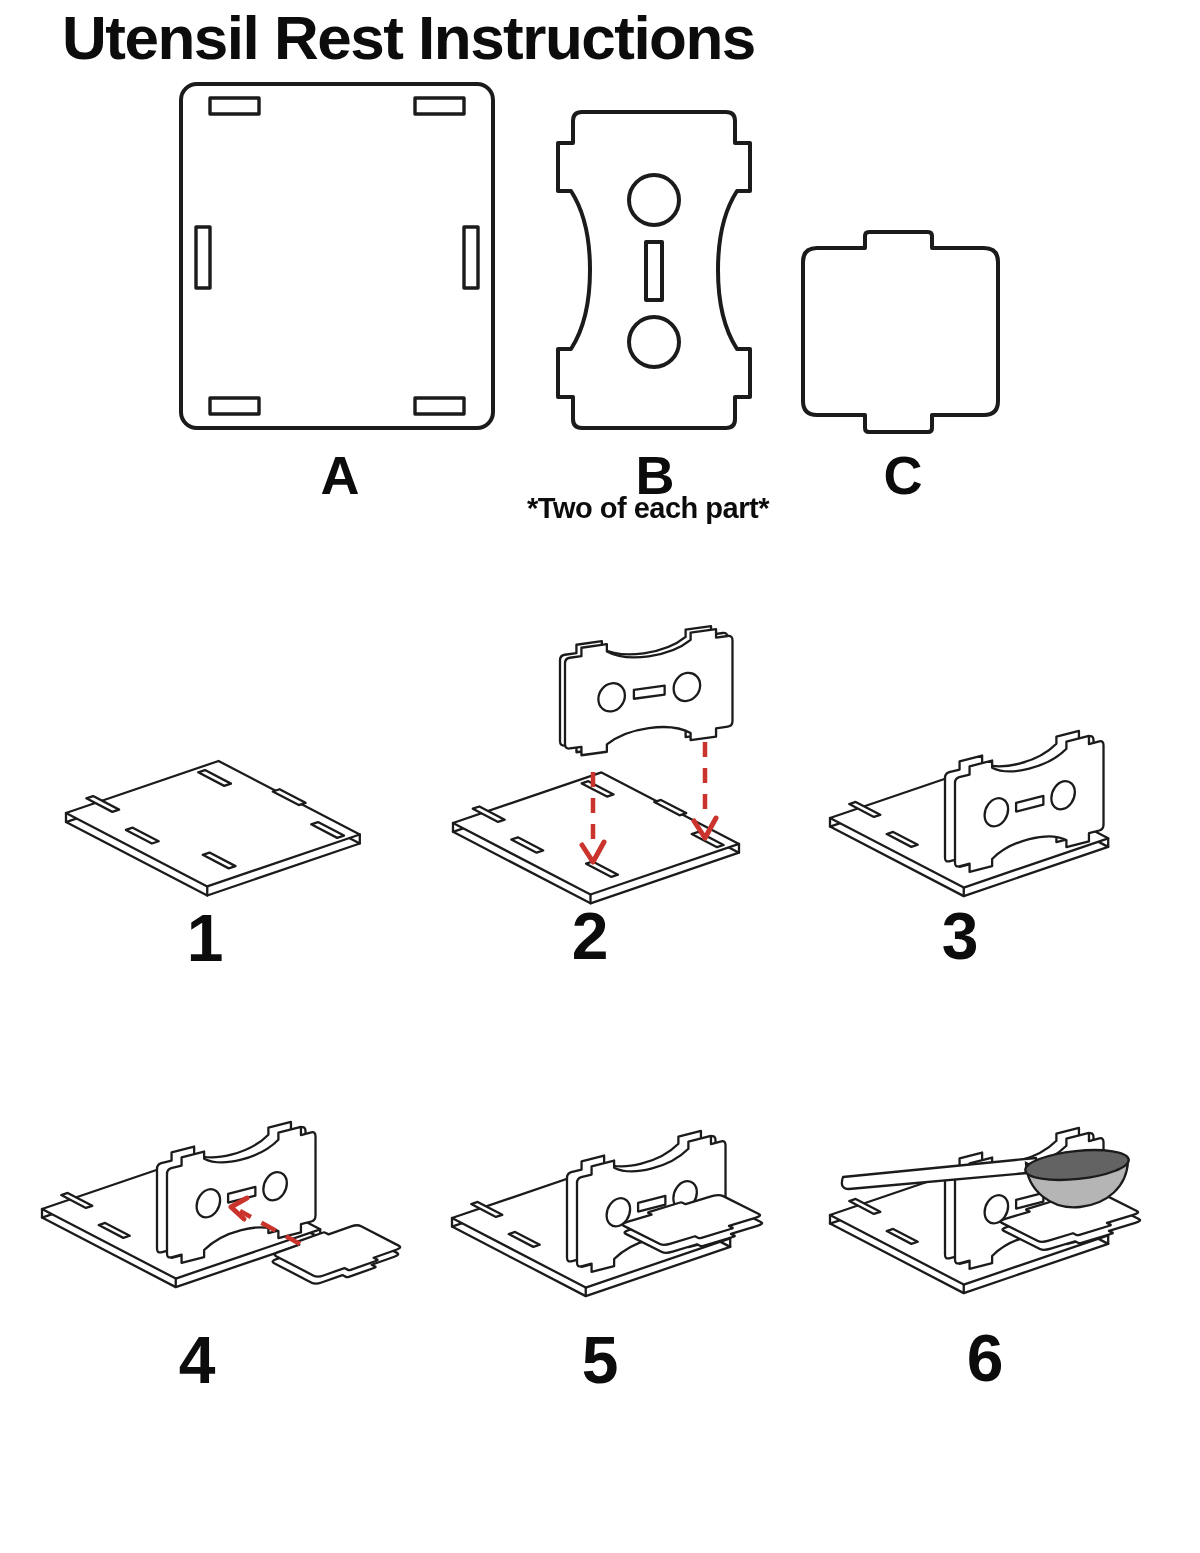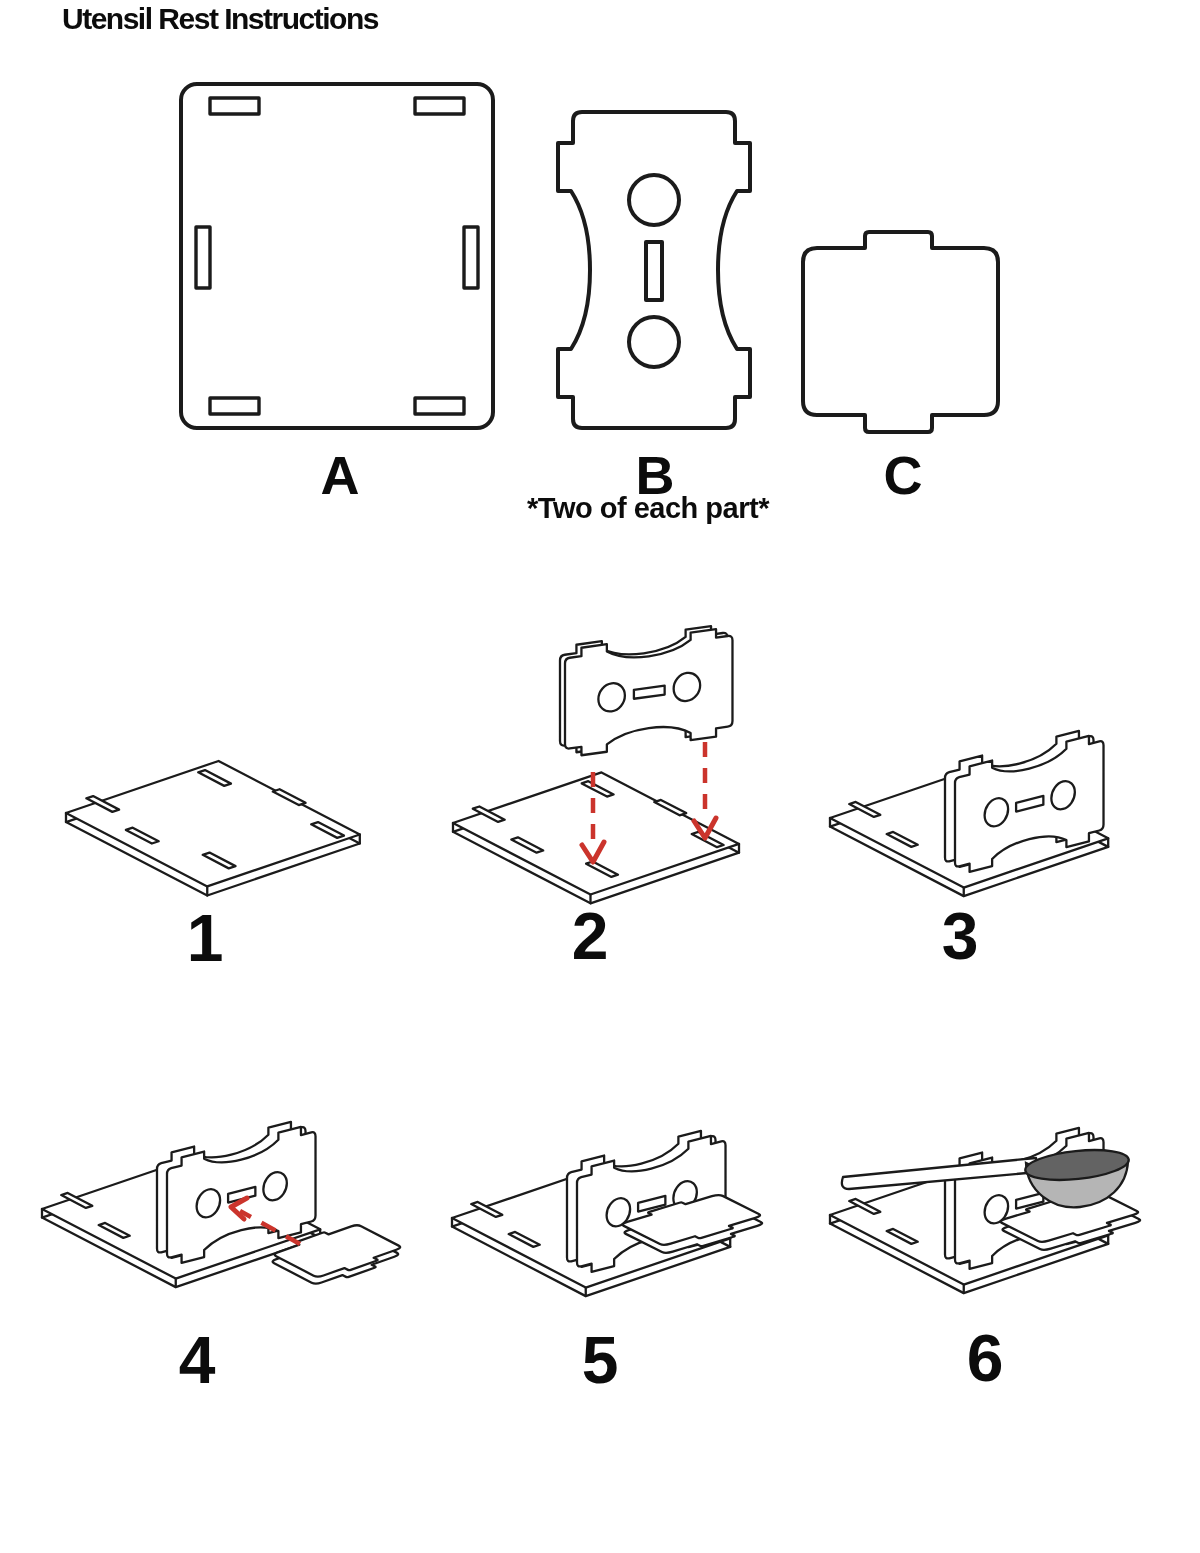--- a/index.html
+++ b/index.html
@@ -2,21 +2,21 @@
 <html><head>
 <meta charset="utf-8">
 <style>
   html,body { margin:0; padding:0; background:#ffffff; }
   .sheet {
     position:relative; width:1200px; height:1553px; background:#ffffff;
     font-family:"Liberation Sans", sans-serif; color:#111; overflow:hidden;
   }
   .abs { position:absolute; }
   .title {
-    left:62px; top:2px; font-size:30px; font-weight:800; letter-spacing:-1.5px;
+    left:62px; top:2px; font-size:62px; font-weight:800; letter-spacing:-1.5px;
     color:#0c0c0c; white-space:nowrap;
   }
   .part-label {
     font-size:54px; font-weight:800; color:#0c0c0c; transform:translateX(-50%);
   }
   .note {
     font-size:29px; font-weight:700; color:#0c0c0c; transform:translateX(-50%);
     white-space:nowrap; letter-spacing:-0.5px;
   }
   .step-number {

